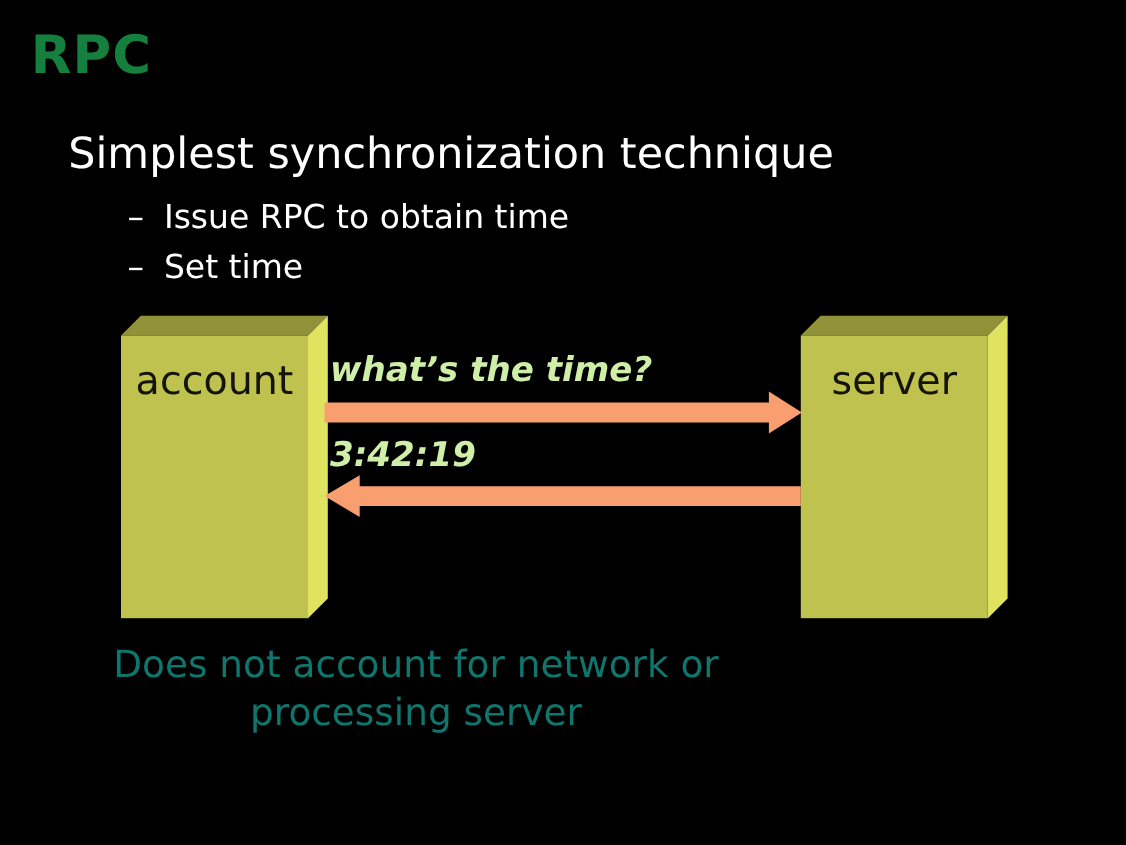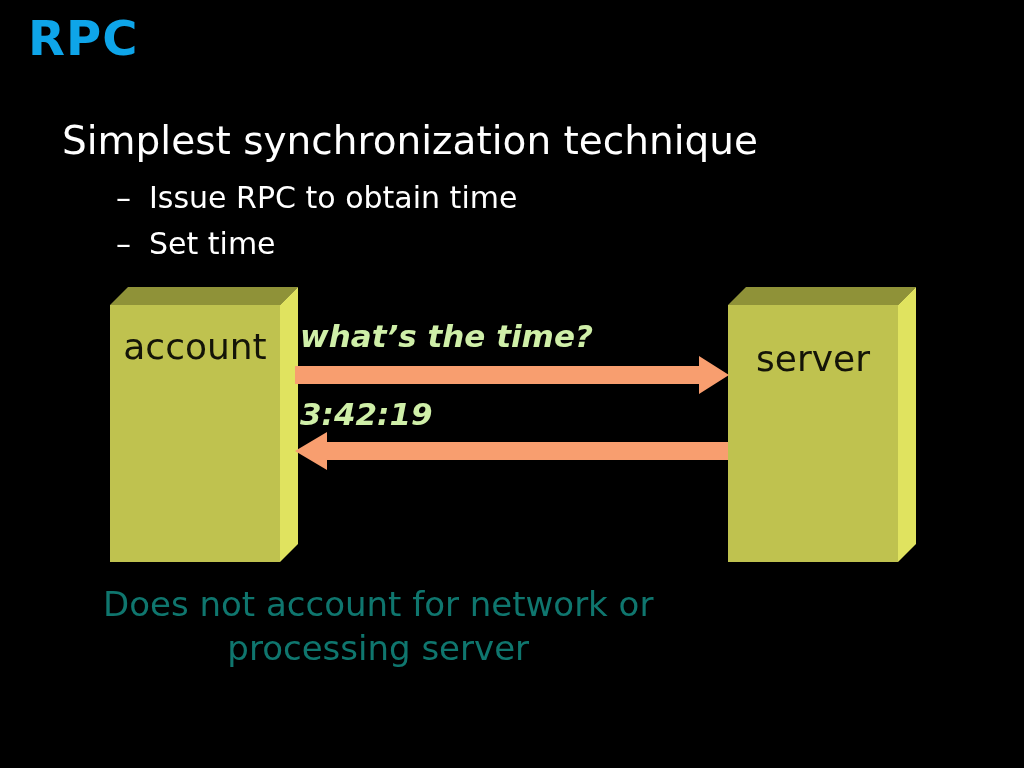--- a/index.html
+++ b/index.html
@@ -11,24 +11,24 @@
     position: relative;
     width: 1024px;
     height: 768px;
     background: #000000;
     overflow: hidden;
     font-family: "DejaVu Sans", sans-serif;
   }
   .slide-title {
     position: absolute;
     left: 28px;
-    top: 10px;
+    top: 22px;
     font-size: 48px;
     font-weight: bold;
-    color: #0ea5e9;
+    color: #15803d;
     letter-spacing: 1px;
   }
   .bullet-main {
     position: absolute;
     left: 62px;
     top: 118px;
     font-size: 39px;
     color: #FFFFFF;
   }
   .sub-bullet {
@@ -49,21 +49,21 @@
   }
   .box-label {
     position: absolute;
     width: 170px;
     top: 326px;
     text-align: center;
     font-size: 36px;
     color: #141408;
   }
   .box-label-client { left: 110px; }
-  .box-label-server { left: 728px; margin-top: 12px; }
+  .box-label-server { left: 728px; }
 
   .msg-label {
     position: absolute;
     left: 300px;
     width: 428px;
     font-size: 31px;
     font-style: italic;
     font-weight: bold;
     color: #CFEFA8;
   }

